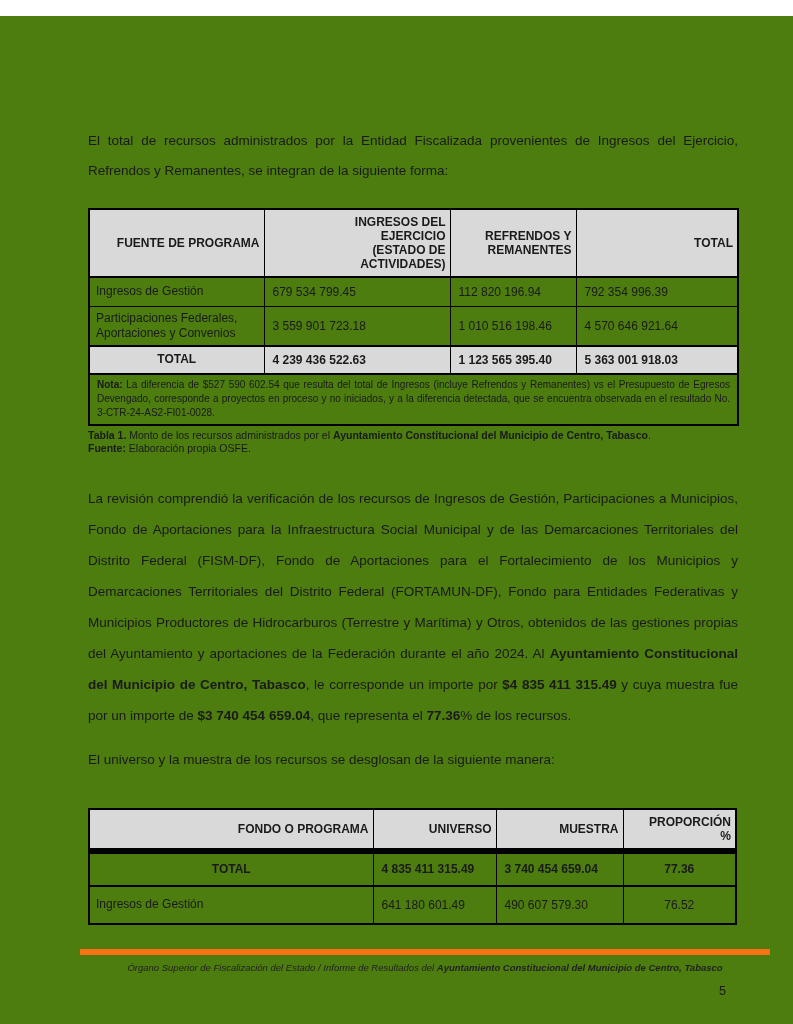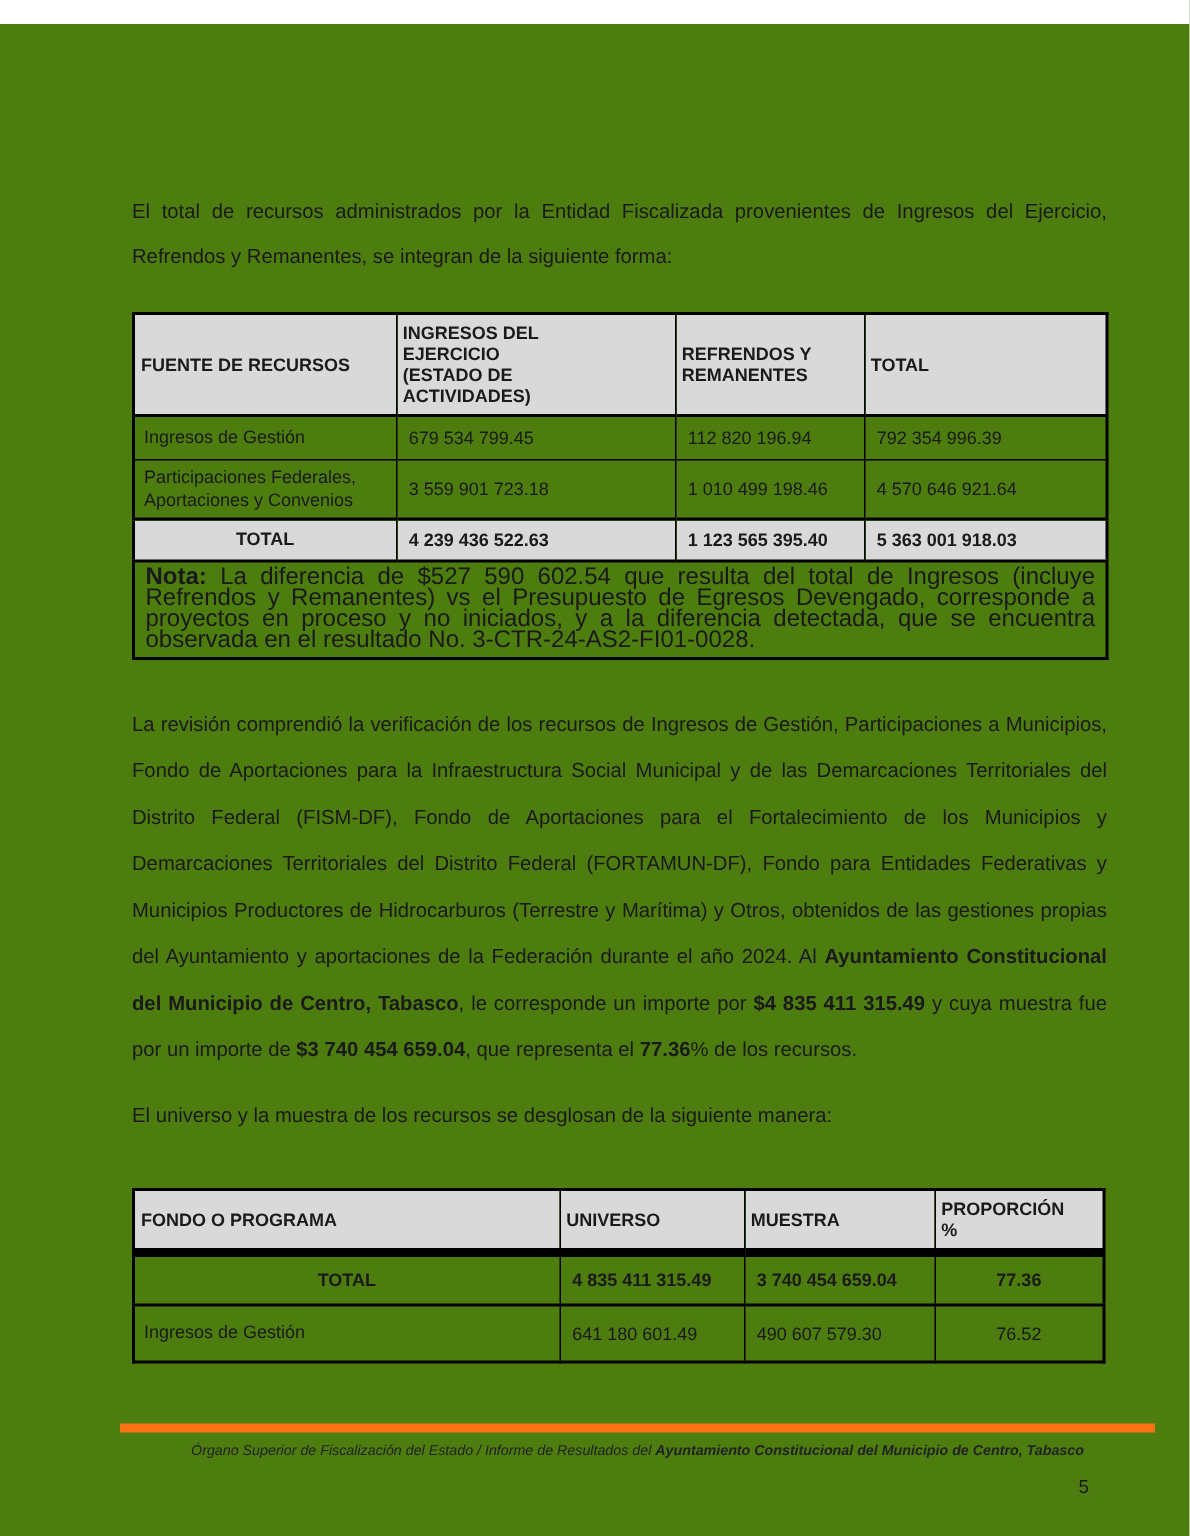--- a/index.html
+++ b/index.html
@@ -41,21 +41,21 @@
     border: 1px solid #000;
     font-size: 12px;
     vertical-align: middle;
     overflow: hidden;
   }
   th {
     background: #d9d9d9;
     font-weight: bold;
     font-size: 12px;
     line-height: 14px;
-    text-align: left;
+    text-align: right;
     white-space: pre-line;
     padding: 5px 4px;
   }
   .tbl1 { border: 2px solid #000; }
   .tbl2 { border: 2px solid #000; }
   .tbl1 th { border-bottom: 2px solid #000; }
   .tbl2 th { border-bottom: 6px solid #000000; height: 36px; }
   td.label { text-align: left; padding: 4px 6px; line-height: 15px; }
   td.num { text-align: left; padding: 4px 8px; }
   td.center { text-align: center; }
@@ -63,21 +63,21 @@
   .tbl1 tr.row2 td { height: 36px; }
   .tbl1 tr.total td {
     background: #d9d9d9;
     font-weight: bold;
     height: 28px;
     border-top: 2px solid #000;
     border-bottom: 2px solid #000;
   }
   .tbl1 tr.total td.label { text-align: center; }
   .note-cell {
-    font-size: 16px;
+    font-size: 10px;
     line-height: 14px;
     text-align: justify;
     padding: 3px 7px 4px 7px;
     height: auto !important;
   }
   .caption {
     margin-top: 3px;
     font-size: 10.5px;
     line-height: 13.5px;
     text-align: left;
@@ -119,53 +119,57 @@
 
     <table class="tbl1">
       <colgroup>
         <col style="width:175px">
           <col style="width:186px">
           <col style="width:126px">
           <col style="width:162px">
       </colgroup>
       <tbody>
           <tr>
-        <th>FUENTE DE RECURSOS</th>
+        <th>FUENTE DE PROGRAMA</th>
         <th>INGRESOS DEL
 EJERCICIO
 (ESTADO DE
 ACTIVIDADES)</th>
         <th>REFRENDOS Y
 REMANENTES</th>
         <th>TOTAL</th>
       </tr>
       <tr class="row1">
         <td class="label">Ingresos de Gestión</td>
         <td class="num">679 534 799.45</td>
         <td class="num">112 820 196.94</td>
         <td class="num">792 354 996.39</td>
       </tr>
       <tr class="row2">
         <td class="label">Participaciones Federales, Aportaciones y Convenios</td>
         <td class="num">3 559 901 723.18</td>
-        <td class="num">1 010 499 198.46</td>
+        <td class="num">1 010 516 198.46</td>
         <td class="num">4 570 646 921.64</td>
       </tr>
       <tr class="total">
         <td class="label">TOTAL</td>
         <td class="num">4 239 436 522.63</td>
         <td class="num">1 123 565 395.40</td>
         <td class="num">5 363 001 918.03</td>
       </tr>
       <tr>
         <td class="note-cell" colspan="4"><b>Nota:</b><span> La diferencia de $527 590 602.54 que resulta del total de Ingresos (incluye Refrendos y Remanentes) vs el Presupuesto de Egresos Devengado, corresponde a proyectos en proceso y no iniciados, y a la diferencia detectada, que se encuentra observada en el resultado No. 3-CTR-24-AS2-FI01-0028.</span></td>
       </tr>
     </tbody>
       </table>
 
+    <div class="caption">
+      <div><b>Tabla 1.</b><span> Monto de los recursos administrados por el </span><b>Ayuntamiento Constitucional del Municipio de Centro, Tabasco</b><span>.</span></div>
+      <div><b>Fuente:</b><span> Elaboración propia OSFE.</span></div>
+    </div>
 
     <p class="para para-review"><span>La revisión comprendió la verificación de los recursos de Ingresos de Gestión, Participaciones a Municipios, Fondo de Aportaciones para la Infraestructura Social Municipal y de las Demarcaciones Territoriales del Distrito Federal (FISM-DF), Fondo de Aportaciones para el Fortalecimiento de los Municipios y Demarcaciones Territoriales del Distrito Federal (FORTAMUN-DF), Fondo para Entidades Federativas y Municipios Productores de Hidrocarburos (Terrestre y Marítima) y Otros, obtenidos de las gestiones propias del Ayuntamiento y aportaciones de la Federación durante el año 2024. Al </span><b>Ayuntamiento Constitucional del Municipio de Centro, Tabasco</b><span>, le corresponde un importe por </span><b>$4 835 411 315.49</b><span> y cuya muestra fue por un importe de </span><b>$3 740 454 659.04</b><span>, que representa el </span><b>77.36</b><span>% de los recursos.</span></p>
 
     <p class="para para-universe">El universo y la muestra de los recursos se desglosan de la siguiente manera:</p>
 
     <table class="tbl2">
       <colgroup>
         <col style="width:284px">
           <col style="width:123px">
           <col style="width:127px">

